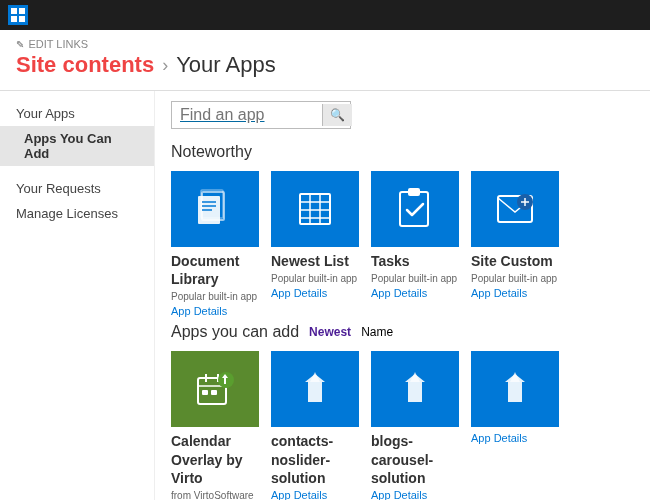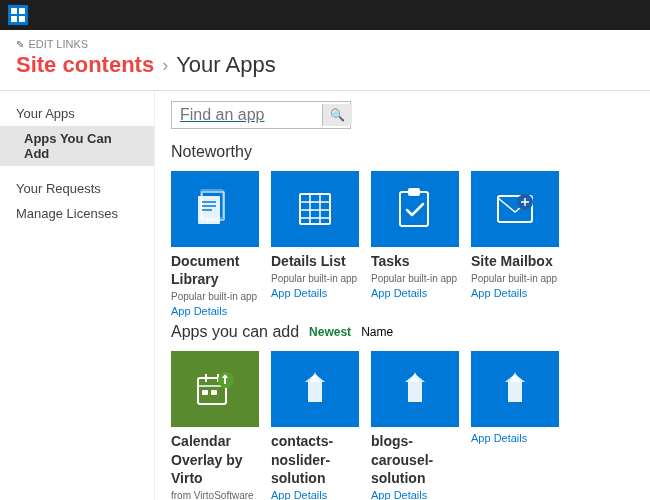--- a/index.html
+++ b/index.html
@@ -179,21 +179,21 @@
       margin-bottom: 10px;
     }
     .filter-btn {
       font-size: 12px;
       color: #000000;
       cursor: pointer;
       background: none;
       border: none;
       padding: 0;
     }
-    .filter-btn.active { color: #15803d; font-weight: 600; }
+    .filter-btn.active { color: #4c1d95; font-weight: 600; }
 
     
     .tile-svg { width: 50px; height: 50px; }
   </style>
 </head>
 <body>
 
 <div class="top-bar">
   <div class="windows-logo">
     <span></span>
@@ -257,21 +257,21 @@
         <div class="app-icon">
           <svg class="tile-svg" viewBox="0 0 50 50" fill="white">
             <rect x="10" y="10" width="30" height="30" rx="1" fill="none" stroke="white" stroke-width="2"></rect>
             <line x1="10" y1="18" x2="40" y2="18" stroke="white" stroke-width="1.5"></line>
             <line x1="10" y1="26" x2="40" y2="26" stroke="white" stroke-width="1.5"></line>
             <line x1="10" y1="34" x2="40" y2="34" stroke="white" stroke-width="1.5"></line>
             <line x1="20" y1="10" x2="20" y2="40" stroke="white" stroke-width="1.5"></line>
             <line x1="30" y1="10" x2="30" y2="40" stroke="white" stroke-width="1.5"></line>
           </svg>
         </div>
-        <div class="app-name">Details List</div>
+        <div class="app-name">Newest List</div>
         <div class="app-subtitle">Popular built-in app</div>
         <div class="app-details">App Details</div>
       </div>
 
       <div class="app-tile">
         <div class="app-icon">
           <svg class="tile-svg" viewBox="0 0 50 50" fill="white">
             <rect x="10" y="8" width="28" height="34" rx="2" fill="none" stroke="white" stroke-width="2"></rect>
             <rect x="18" y="4" width="12" height="8" rx="2" fill="white"></rect>
             <polyline points="17,26 22,31 33,20" stroke="white" stroke-width="2.5" fill="none" stroke-linecap="round" stroke-linejoin="round"></polyline>
@@ -285,21 +285,21 @@
       <div class="app-tile">
         <div class="app-icon">
           <svg class="tile-svg" viewBox="0 0 50 50" fill="white">
             <rect x="8" y="12" width="34" height="26" rx="2" fill="none" stroke="white" stroke-width="2"></rect>
             <polyline points="8,14 25,28 42,14" stroke="white" stroke-width="1.5" fill="none"></polyline>
             <circle cx="35" cy="18" r="8" fill="#1a5fa8"></circle>
             <line x1="35" y1="14" x2="35" y2="22" stroke="white" stroke-width="1.5"></line>
             <line x1="31" y1="18" x2="39" y2="18" stroke="white" stroke-width="1.5"></line>
           </svg>
         </div>
-        <div class="app-name">Site Mailbox</div>
+        <div class="app-name">Site Custom</div>
         <div class="app-subtitle">Popular built-in app</div>
         <div class="app-details">App Details</div>
       </div>
 
     </div>
 
     <div class="section-header">
       <span class="section-title" style="margin-bottom:0;">Apps you can add</span>
       <button class="filter-btn active">Newest</button>
       <button class="filter-btn">Name</button>

